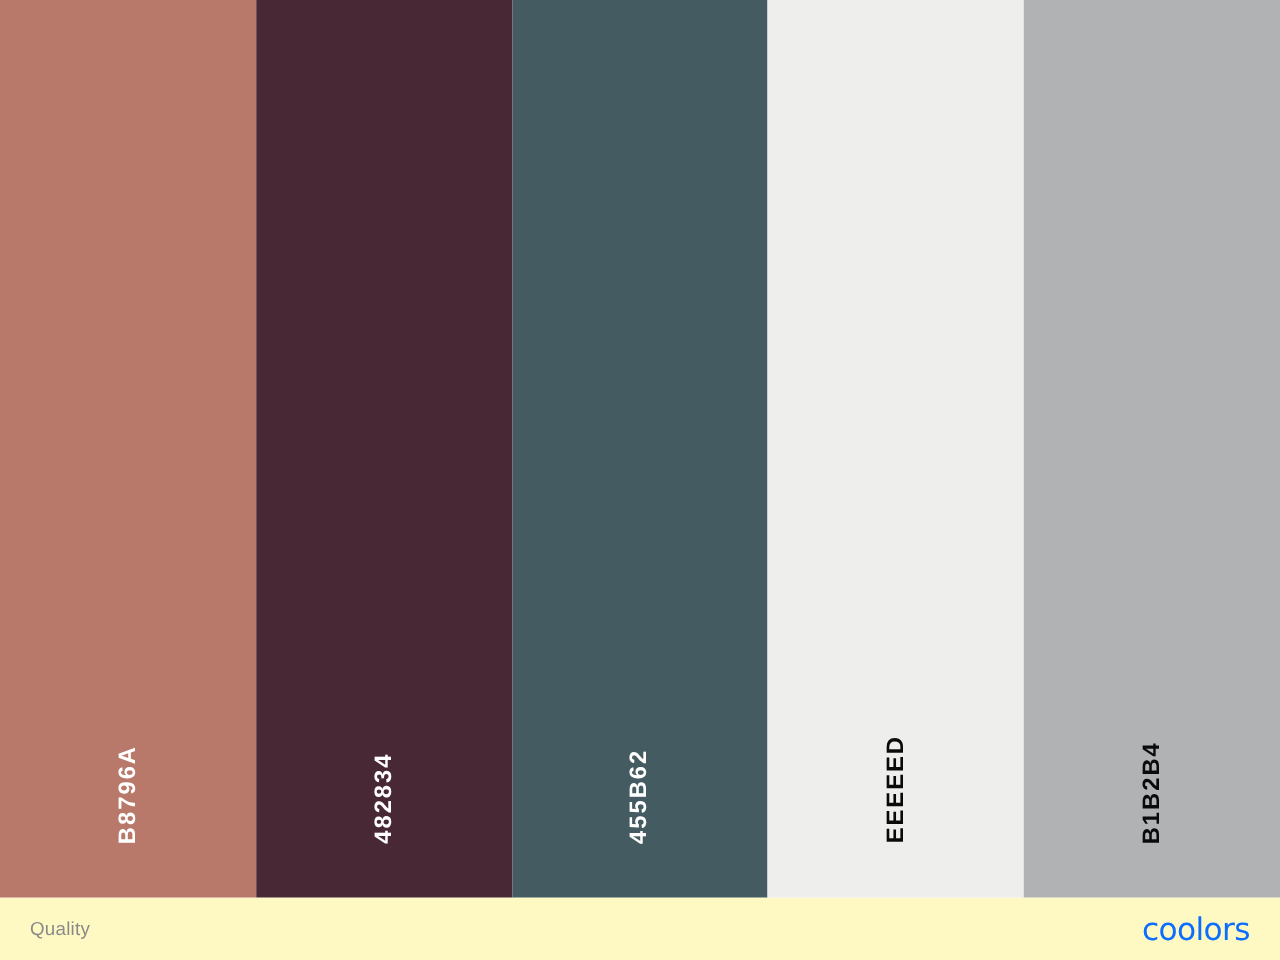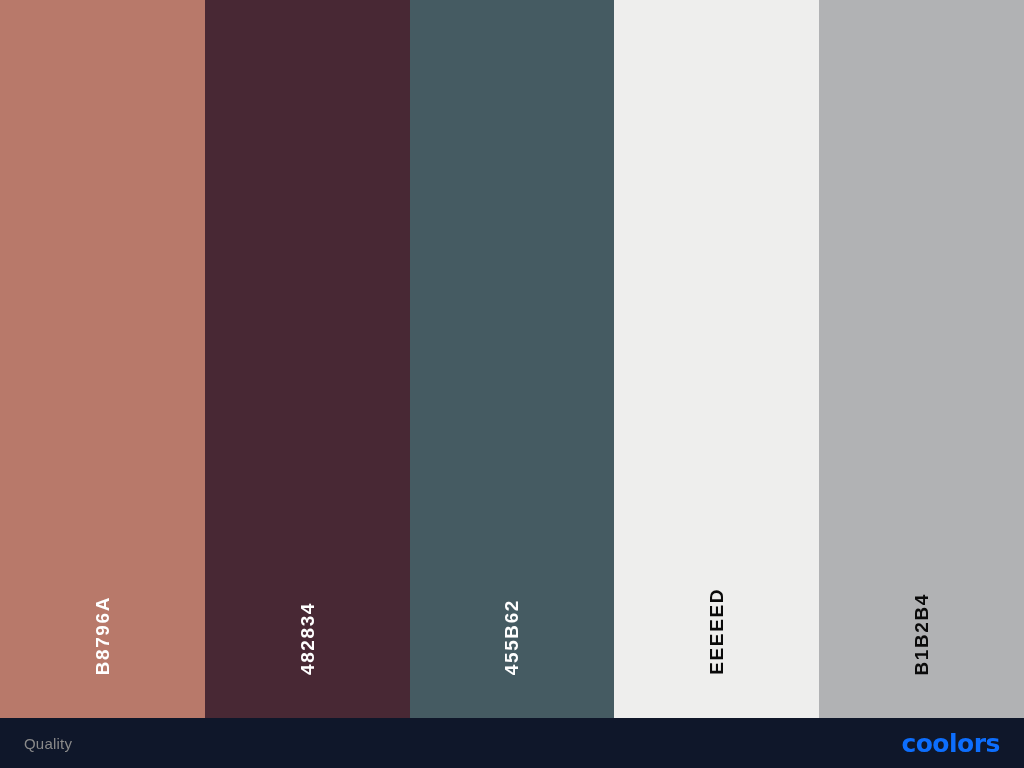--- a/index.html
+++ b/index.html
@@ -76,21 +76,21 @@
 
   #brand-logo {
     display: flex;
     align-items: center;
     line-height: 1;
   }
 
   .brand-wordmark {
     font-family: "DejaVu Sans", sans-serif;
     font-size: 25px;
-    font-weight: bold;
+    font-weight: normal;
     letter-spacing: -0.5px;
     line-height: 1;
     user-select: none;
   }
 </style>
 </head>
 <body>
 
 <div id="app">
 
@@ -111,21 +111,21 @@
     <div class="swatch" style="background-color: rgb(238, 238, 237);">
       <span class="swatch-label" style="color: rgb(10, 10, 10);">EEEEED</span>
     </div>
 
     <div class="swatch" style="background-color: rgb(177, 178, 180);">
       <span class="swatch-label" style="color: rgb(10, 10, 10);">B1B2B4</span>
     </div>
 
   </div>
 
-  <div id="footer" style="background-color: #0f172a;">
+  <div id="footer" style="background-color: #fef9c3;">
 
     <div id="footer-left">
       <span class="footer-text" style="color: rgb(138, 138, 138);">Quality</span>
     </div>
 
     <div id="brand-logo">
       <span class="brand-wordmark" style="color: rgb(13, 110, 253);">coolors</span>
     </div>
 
   </div>

